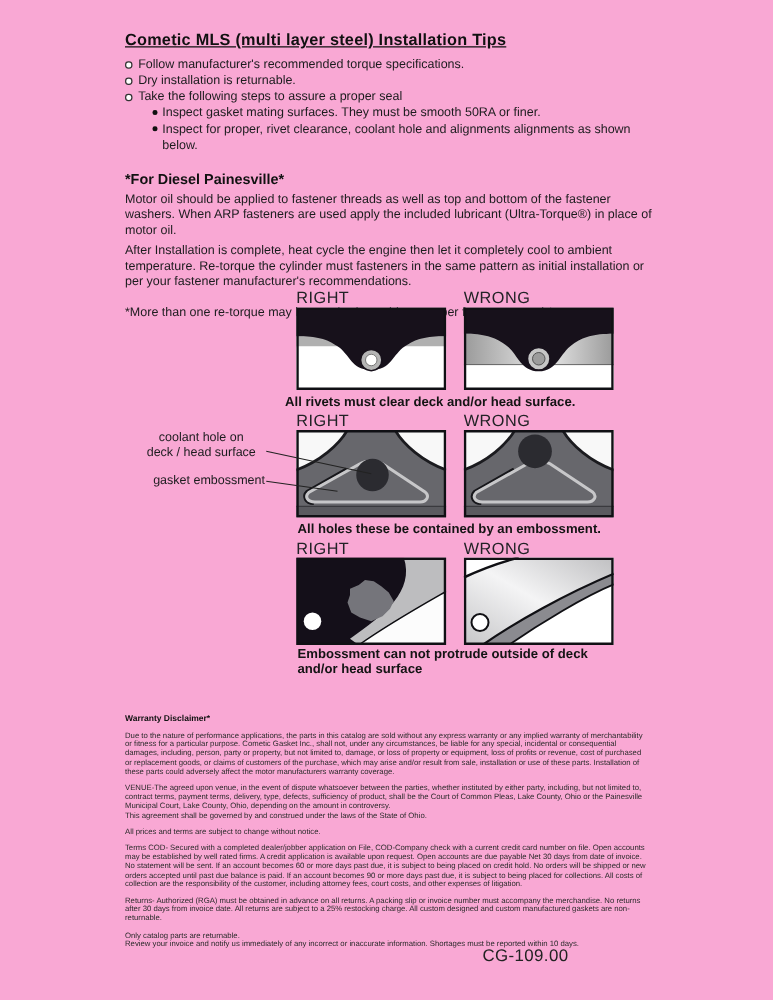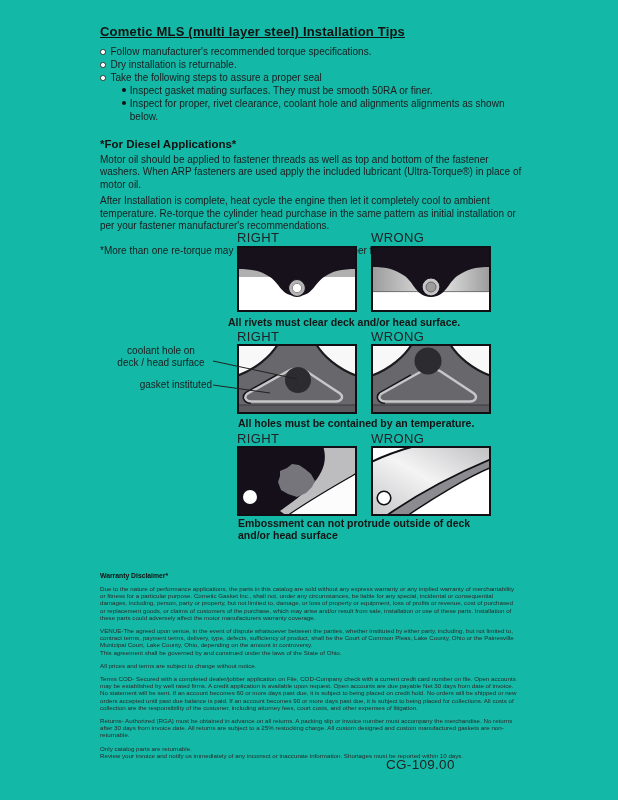--- a/index.html
+++ b/index.html
@@ -1,17 +1,17 @@
 <!DOCTYPE html>
 <html><head>
 <meta charset="utf-8">
 <style>
   html,body { margin:0; padding:0; background:#ffffff; }
   .page {
-    position:relative; width:618px; height:800px; background:#14b8a6;
+    position:relative; width:618px; height:800px; background:#f9a8d4;
     font-family:"Liberation Sans", sans-serif; color:#1c1c1e; overflow:hidden;
   }
   .content { position:absolute; left:100px; top:24px; width:424px; }
   .title {
     font-size:13px; font-weight:bold; text-decoration:underline;
     letter-spacing:0.2px; margin:0 0 6px 0; color:#111;
   }
   .bullet { display:flex; font-size:10px; line-height:13px; color:#1c1c1e; }
   .marker-circle {
     width:3.5px; height:3.5px; border:1px solid #333; border-radius:50%;
@@ -64,23 +64,23 @@
     </div>
     <div class="bullet sub">
       <span class="marker-dot"></span>
       <span>Inspect gasket mating surfaces.  They must be smooth 50RA or finer.</span>
     </div>
     <div class="bullet sub">
       <span class="marker-dot"></span>
       <span>Inspect for proper, rivet clearance, coolant hole and alignments alignments as shown below.</span>
     </div>
 
-    <h2 class="h2">*For Diesel Applications*</h2>
+    <h2 class="h2">*For Diesel Painesville*</h2>
     <p class="para">Motor oil should be applied to fastener threads as well as top and bottom of the fastener washers. When ARP fasteners are used apply the included lubricant (Ultra-Torque®) in place of motor oil.</p>
-    <p class="para">After Installation is complete, heat cycle the engine then let it completely cool to ambient temperature. Re-torque the cylinder head purchase in the same pattern as initial installation or per your fastener manufacturer's recommendations.</p>
+    <p class="para">After Installation is complete, heat cycle the engine then let it completely cool to ambient temperature. Re-torque the cylinder must fasteners in the same pattern as initial installation or per your fastener manufacturer's recommendations.</p>
     <p class="note">*More than one re-torque may be required to achieve proper fastener stretch*</p>
   </div>
 
   <div class="dg-label" style="left:237px; top:230px;">RIGHT</div>
   <div class="dg-label" style="left:371px; top:230px;">WRONG</div>
 
   <div class="dg" style="left:237px; top:246px;">
     <svg width="120" height="66" viewBox="0 0 120 66">
       <rect width="120" height="66" fill="#ffffff"></rect>
       <rect x="0" y="23" width="120" height="9" fill="#b0b0b0"></rect>
@@ -112,21 +112,21 @@
   </div>
   <div class="caption" style="left:228px; top:316px;">All rivets must clear deck and/or head surface.</div>
 
   <div class="dg-label" style="left:237px; top:329px;">RIGHT</div>
   <div class="dg-label" style="left:371px; top:329px;">WRONG</div>
 
   <div class="side-label" style="left:110px; top:345px;text-align:center;">
     <div>coolant hole on</div>
     <div>deck / head surface</div>
   </div>
-  <div class="side-label" style="left:110px; top:379px;">gasket instituted</div>
+  <div class="side-label" style="left:110px; top:379px;">gasket embossment</div>
 
   <div class="dg" style="left:237px; top:344px;">
     <svg width="120" height="70" viewBox="0 0 120 70">
       <rect width="120" height="70" fill="#67676c"></rect>
       <path d="M0,0 H41 C34,12 19,25 0,32 Z" fill="#f8f8f8"></path>
       <path d="M41,0 C34,12 19,25 0,32" fill="none" stroke="#1b1b1f" stroke-width="2.2"></path>
       <path d="M120,0 H79 C86,12 101,25 120,32 Z" fill="#f8f8f8"></path>
       <path d="M79,0 C86,12 101,25 120,32" fill="none" stroke="#1b1b1f" stroke-width="2.2"></path>
       <rect x="0" y="61" width="120" height="9" fill="#5a5a5f"></rect>
       <line x1="0" y1="61" x2="120" y2="61" stroke="#3a3a3e" stroke-width="1"></line>
@@ -148,21 +148,21 @@
       <path d="M14,59 C7,59 4.5,53 8.5,49 L40,31" fill="none" stroke="#17171b" stroke-width="2"></path>
       <path d="M15,57.5 C9,57.5 6.5,53.5 10,50 L51,27 C56,24 64,24 69,27 L103,49.5 C107,53 104.5,57.5 99,57.5 Z" fill="none" stroke="#c7c7c9" stroke-width="2.4"></path>
       <circle cx="57" cy="17" r="13.5" fill="#2b2b30"></circle>
       <rect x="1" y="1" width="118" height="68" fill="none" stroke="#101014" stroke-width="2"></rect>
     </svg>
   </div>
   <svg class="leader-lines" width="200" height="70" viewBox="0 0 200 70">
     <line x1="103" y1="21" x2="187" y2="39" stroke="#222" stroke-width="1"></line>
     <line x1="103" y1="45" x2="160" y2="53" stroke="#222" stroke-width="1"></line>
   </svg>
-  <div class="caption" style="left:238px; top:417px;">All holes must be contained by an temperature.</div>
+  <div class="caption" style="left:238px; top:417px;">All holes these be contained by an embossment.</div>
 
   <div class="dg-label" style="left:237px; top:431px;">RIGHT</div>
   <div class="dg-label" style="left:371px; top:431px;">WRONG</div>
 
   <div class="dg" style="left:237px; top:446px;">
     <svg width="120" height="70" viewBox="0 0 120 70">
       <rect width="120" height="70" fill="#140f19"></rect>
       <path d="M86,0 L120,0 L120,27 C99,39 74,53 50,70 L43,65 C70,46 95,27 86,0 Z" fill="#bdbdbf"></path>
       <path d="M120,27 C99,39 74,53 50,70 L120,70 Z" fill="#fcfcfc"></path>
       <path d="M120,27 C99,39 74,53 50,70" fill="none" stroke="#0e0e12" stroke-width="1.2"></path>

